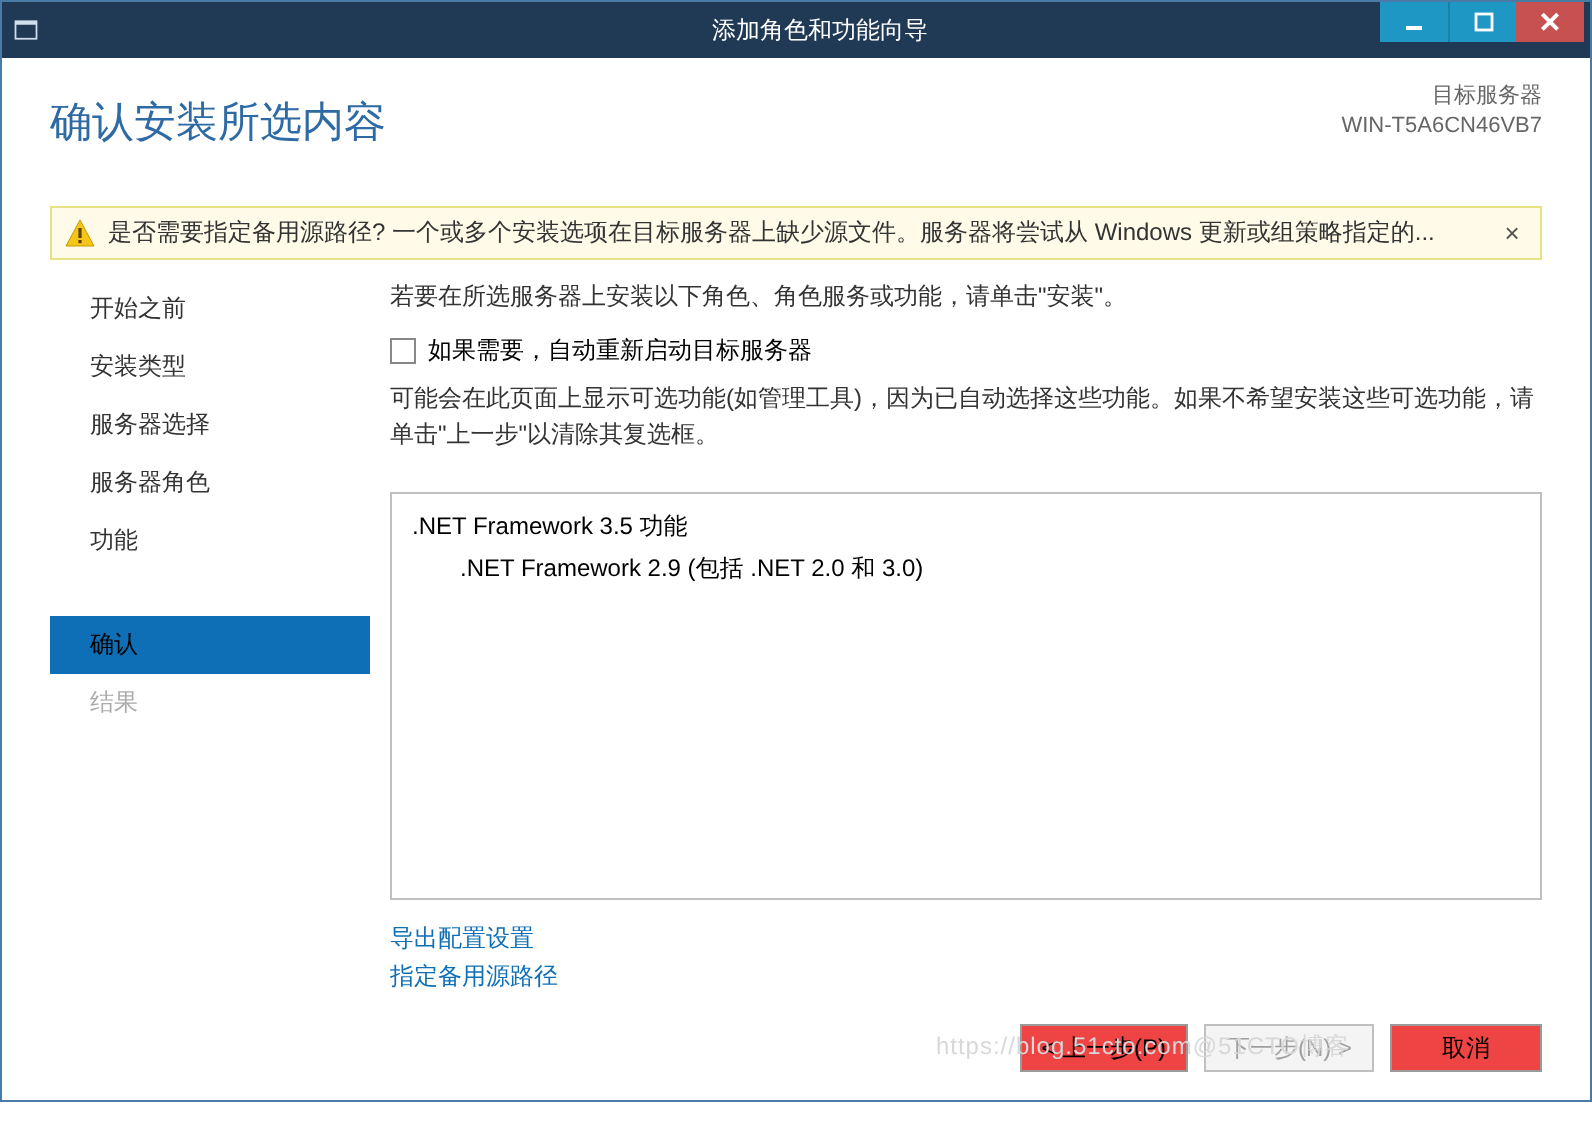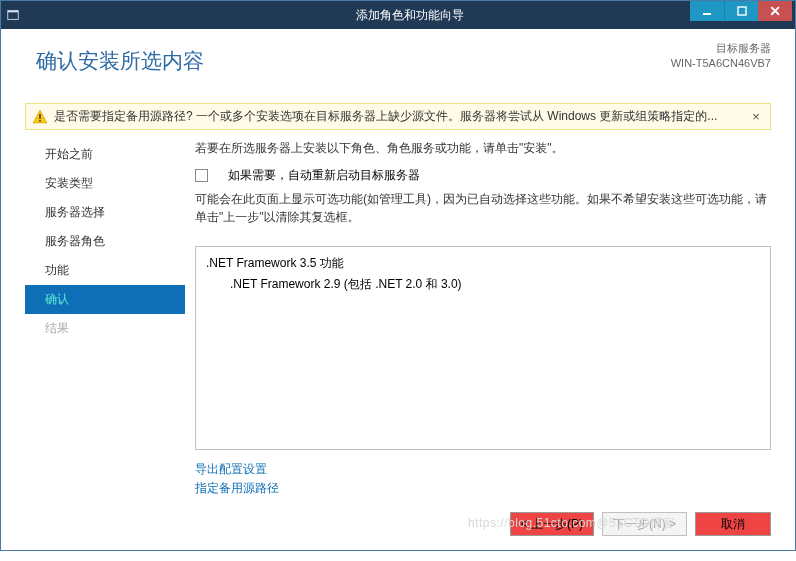--- a/index.html
+++ b/index.html
@@ -7,35 +7,35 @@
   .window { width:796px; height:551px; border:1px solid #4a7aa6; position:relative; background:#fff; display:flex; flex-direction:column; }
   .titlebar { height:28px; background:#203a56; color:#fff; display:flex; align-items:center; position:relative; }
   .titlebar .sys-icon { width:24px; height:28px; display:flex; align-items:center; justify-content:center; }
   .titlebar .sys-icon svg { width:14px; height:14px; }
   .titlebar .title { flex:1; text-align:center; font-size:12px; }
   .win-controls { display:flex; height:22px; position:absolute; top:0; right:3px; }
   .win-btn { width:34px; height:20px; display:flex; align-items:center; justify-content:center; font-family:Arial,sans-serif; }
   .win-min { background:#1e97c4; color:#fff; }
   .win-max { background:#1e97c4; color:#fff; border-left:1px solid #1a82a8; }
   .win-close { background:#c75050; color:#fff; font-size:14px; font-weight:bold; }
-  .header-area { padding:18px 24px 4px 24px; position:relative;margin-left:11px; }
+  .header-area { padding:18px 24px 4px 24px; position:relative; }
   .page-title { font-size:21px; color:#2e6aa4; font-weight:normal; margin:0; }
   .target-block { position:absolute; right:24px; top:12px; text-align:right; font-size:11px; color:#666; line-height:1.4; }
   .warning-bar { margin:24px 24px 6px 24px; background:#fffbe8; border:1px solid #e9e284; display:flex; align-items:center; padding:4px 6px; font-size:12px; color:#333; }
   .warning-bar .warn-icon { width:16px; height:16px; margin-right:6px; flex:none; }
   .warning-bar .warn-text { flex:1; white-space:nowrap; overflow:hidden; text-overflow:ellipsis; }
   .warning-bar .warn-close { width:16px; text-align:center; color:#555; font-size:13px; }
   .body-area { flex:1; display:flex; padding:0 24px 4px 24px; overflow:hidden; }
   .sidebar { width:160px; flex:none; padding-top:4px; }
   .side-item { padding:6px 10px 6px 20px; font-size:12px; color:#333; }
-  .side-item.active { background:#0f6fb6; color:#5eead4; }
+  .side-item.active { background:#0f6fb6; color:#000000;margin-top:23px; }
   .side-item.muted { color:#aaa; }
   .content { flex:1; padding-left:10px; display:flex; flex-direction:column; }
   .intro-text { font-size:12px; color:#333; margin:4px 0 8px 0; }
-  .checkbox-row { display:flex; align-items:center; gap:20px; padding:2px 0 6px 0; font-size:12px;text-align:center; }
+  .checkbox-row { display:flex; align-items:center; gap:6px; padding:2px 0 6px 0; font-size:12px;text-align:center; }
   .checkbox-row .cb { width:13px; height:13px; border:1px solid #888; background:#fff; }
   .note-text { font-size:12px; color:#333; line-height:1.5; margin-bottom:20px; }
   .feature-box { border:1px solid #bfbfbf; flex:1; padding:8px 10px; font-size:12px; overflow:auto; background:#fff; min-height:180px; }
   .feature-parent { }
   .feature-child { padding-left:24px; margin-top:4px; }
   .links { margin-top:10px; font-size:12px; }
   .links a { color:#0f6fb6; text-decoration:none; display:block; line-height:1.6; }
   .footer { padding:10px 24px 14px 24px; display:flex; justify-content:flex-end; gap:8px; }
   .btn { min-width:76px; height:24px; border:1px solid #9a9a9a; background:#ef4444; font-size:12px; display:flex; align-items:center; justify-content:center; padding:0 10px; }
   .btn.disabled { color:#a0a0a0; border-color:#c0c0c0; background:#f4f4f4; }

